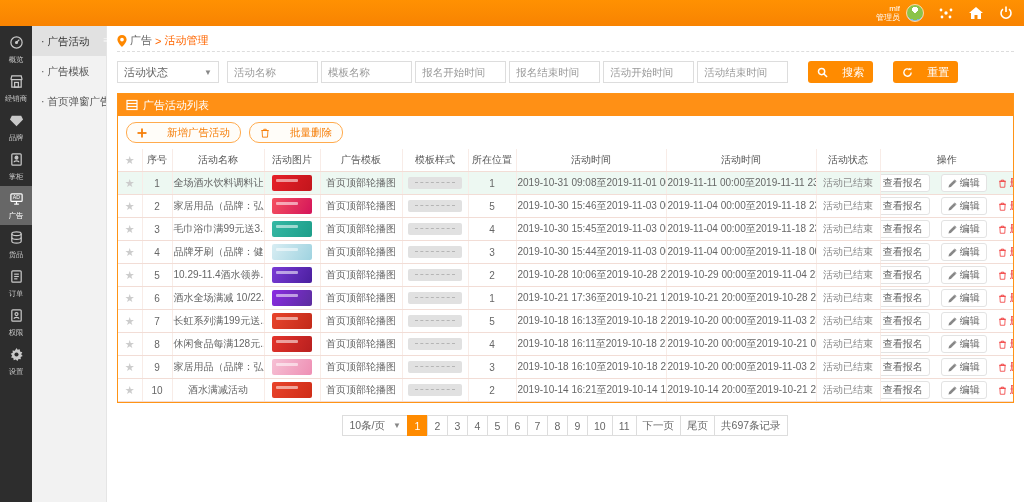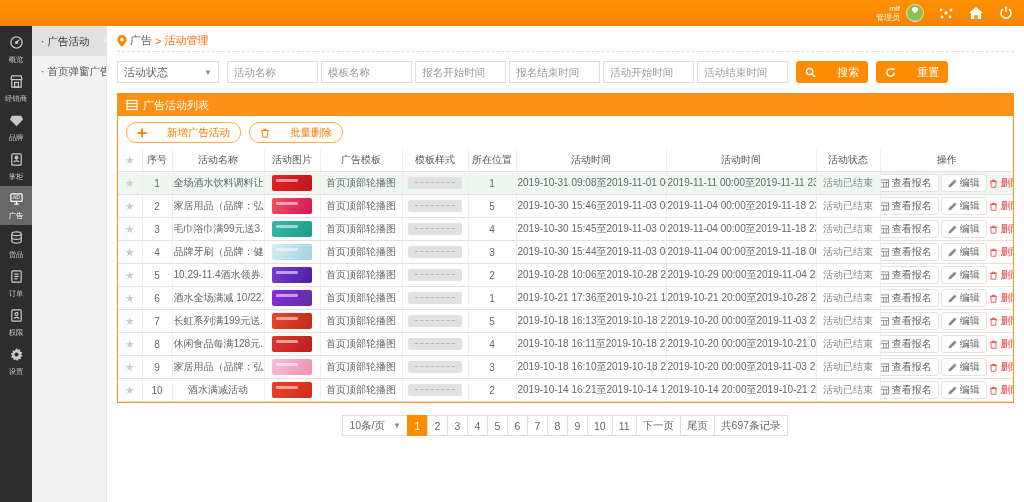--- a/index.html
+++ b/index.html
@@ -35,42 +35,42 @@
   .breadcrumb { display:flex; align-items:center; gap:3px; height:20px; border-bottom:1px dashed #ddd; padding-bottom:2px; }
   .crumb-sec { color:#666; }
   .crumb-cur { color:#f60; }
   .pin { color:#f80; width:10px; height:12px; }
 
   .filters { display:flex; gap:8px; margin-top:9px; align-items:center; }
   .f-select { position:relative; width:102px; height:22px; border:1px solid #ddd; background:#fff; display:flex; align-items:center; padding:0 6px; color:#666; cursor:pointer; }
   .f-select .caret { margin-left:auto; font-size:8px; color:#888; }
   .f-input { width:91px; height:22px; border:1px solid #ddd; padding:0 6px; font-size:10.5px; color:#666; font-family:inherit; }
   .f-input::placeholder { color:#9a9a9a; }
-  .btn-solid { height:22px; border:none; background:#ff8b00; color:#fff; font-size:11px; padding:0 9px; border-radius:3px; display:inline-flex; align-items:center; gap:21px; cursor:pointer; font-family:Liberation Mono, monospace; }
+  .btn-solid { height:22px; border:none; background:#ff8b00; color:#fff; font-size:11px; padding:0 9px; border-radius:3px; display:inline-flex; align-items:center; gap:14px; cursor:pointer; font-family:Liberation Mono, monospace;margin-left:12px; }
   .btn-solid svg { width:11px; height:11px; }
 
   .panel { margin-top:10px; border:1px solid #ff9416; }
   .panel-head { height:22px; background:#ff9015; color:#fff; display:flex; align-items:center; gap:5px; padding:0 8px; font-size:11px; }
   .panel-head svg { width:12px; height:12px; }
   .panel-body { background:#fff; }
   .actions { padding:6px 8px; display:flex; gap:8px; }
   .btn-outline { height:21px; border:1px solid #ffab4e; color:#f57f0b; background:#fffdf9; border-radius:10px; padding:0 10px; font-size:10.5px; display:inline-flex; align-items:center; gap:20px; cursor:pointer; font-family:inherit; }
   .btn-outline svg { width:10px; height:10px; }
 
   table { width:100%; border-collapse:collapse; table-layout:fixed; font-size:10px; }
   th { color:#555; font-weight:normal; padding:4px 1px; border-bottom:1px solid #f2ddd6; border-right:1px solid #f8ece7; text-align:center; white-space:nowrap; }
   td { padding:2px 1px; border-bottom:1px solid #f2ddd6; border-right:1px solid #f8ece7; text-align:center; color:#666; white-space:nowrap; overflow:hidden; height:22px; }
   th:last-child, td:last-child { border-right:none; }
   tr.hl td { background:#edf8f2; }
   .star { color:#ccc; font-size:11px; cursor:pointer; }
   .banner { width:40px; height:16px; border-radius:2px; margin:0 auto; position:relative; overflow:hidden; }
   .banner::after { content:""; position:absolute; left:4px; top:4px; width:22px; height:3px; background:rgba(255,255,255,.55); border-radius:1px; }
   .ph-style { width:54px; height:12px; background:#e1e1e1; border-radius:2px; margin:0 auto; position:relative; }
   .ph-style::after { content:""; position:absolute; left:7px; top:5px; right:7px; border-top:1px dashed #b5b5b5; }
-  .op-wrap { display:flex; gap:2px; justify-content:center; align-items:center; }
+  .op-wrap { display:flex; gap:11px; justify-content:center; align-items:center; }
   .op-btn { height:18px; border:1px solid #e3e3e3; background:#fff; color:#666; border-radius:3px; padding:0 6px; font-size:10px; display:inline-flex; align-items:center; gap:3px; cursor:pointer; font-family:inherit; }
   .op-btn svg { width:9px; height:9px; }
   .op-del { border:none; background:none; color:#f03e3e; font-size:10px; display:inline-flex; align-items:center; gap:3px; cursor:pointer; font-family:inherit; }
   .op-del svg { width:9px; height:9px; }
   .status-txt { color:#888; }
 
   .pagination { display:flex; justify-content:center; align-items:center; margin:12px 0 0; gap:0; }
   .pg-box { height:21px; min-width:21px; border:1px solid #ddd; margin-left:-1px; display:inline-flex; align-items:center; justify-content:center; padding:0 6px; color:#666; cursor:pointer; background:#fff; font-size:10.5px; }
   .pg-box.active { background:#ff8b00; border-color:#ff8b00; color:#fff; }
   .pg-size { gap:8px; }
@@ -186,20 +186,21 @@
       <span><svg viewBox="0 0 16 16" fill="currentColor">
             <path d="M8 1 L9.2 3 L11.5 2.3 L11.8 4.8 L14.2 5.5 L13 7.6 L14.6 9.5 L12.4 10.6 L12.6 13 L10.2 12.8 L9 15 L7.2 13.2 L5 14.2 L4.6 11.8 L2.2 11.2 L3.4 9.1 L1.8 7.2 L4 6.1 L3.8 3.7 L6.2 3.9 Z"></path>
             <circle cx="8" cy="8" r="2.2" fill="#2d2d2d"></circle>
           </svg></span>
       <span class="rail-label">设置</span>
     </div>
   </div>
 
   <div class="submenu">
     <div class="sub-item active">· 广告活动</div>
+    <div class="sub-item">· 广告模板</div>
     <div class="sub-item">· 首页弹窗广告</div>
   </div>
 
   <div class="main">
 
     <div class="breadcrumb">
       <svg class="pin" viewBox="0 0 10 13" fill="currentColor">
           <path d="M5 0 C2.2 0 0 2.2 0 5 C0 8.5 5 13 5 13 C5 13 10 8.5 10 5 C10 2.2 7.8 0 5 0 Z M5 7 A2 2 0 1 1 5 3 A2 2 0 0 1 5 7 Z"></path>
         </svg>
       <span class="crumb-sec">广告</span>

